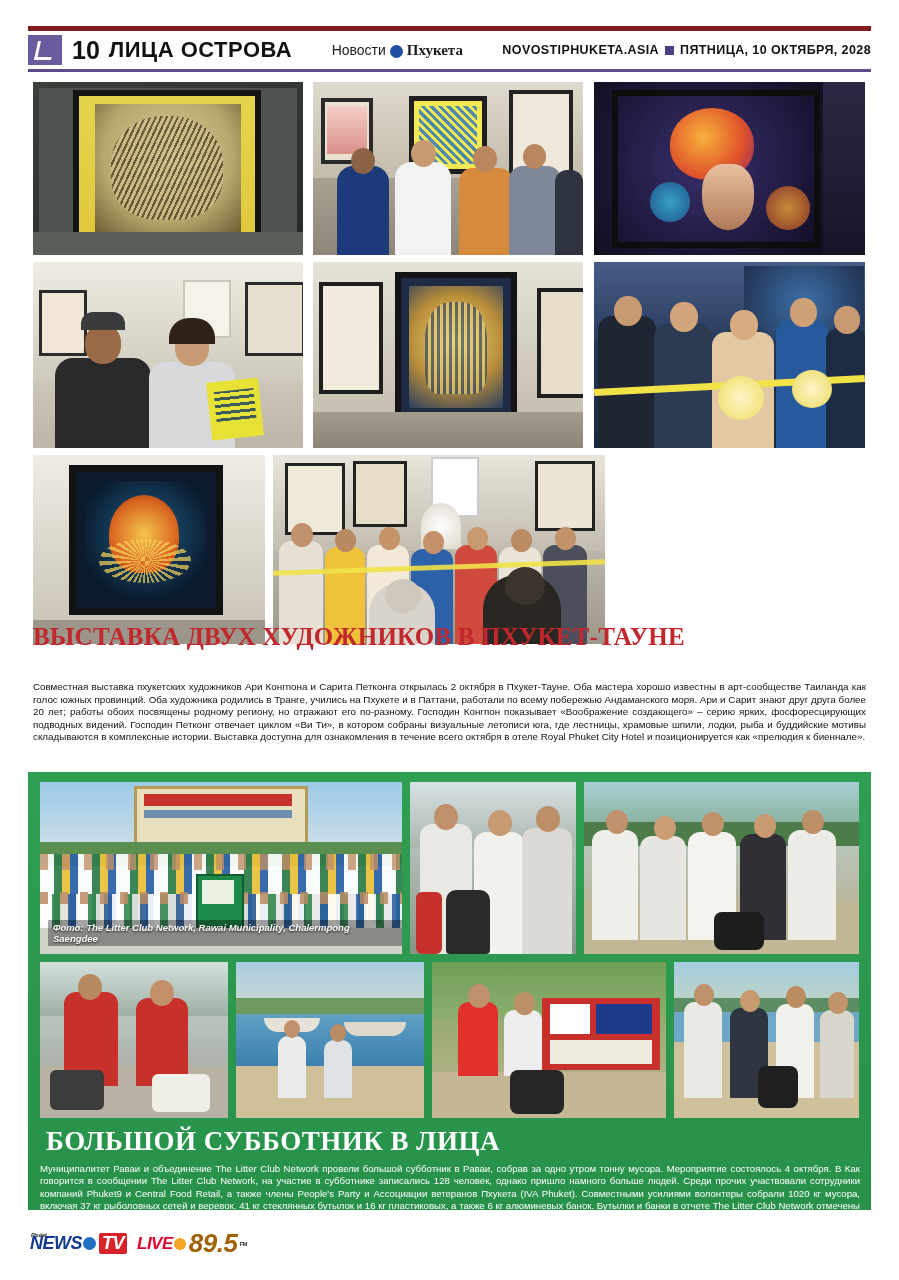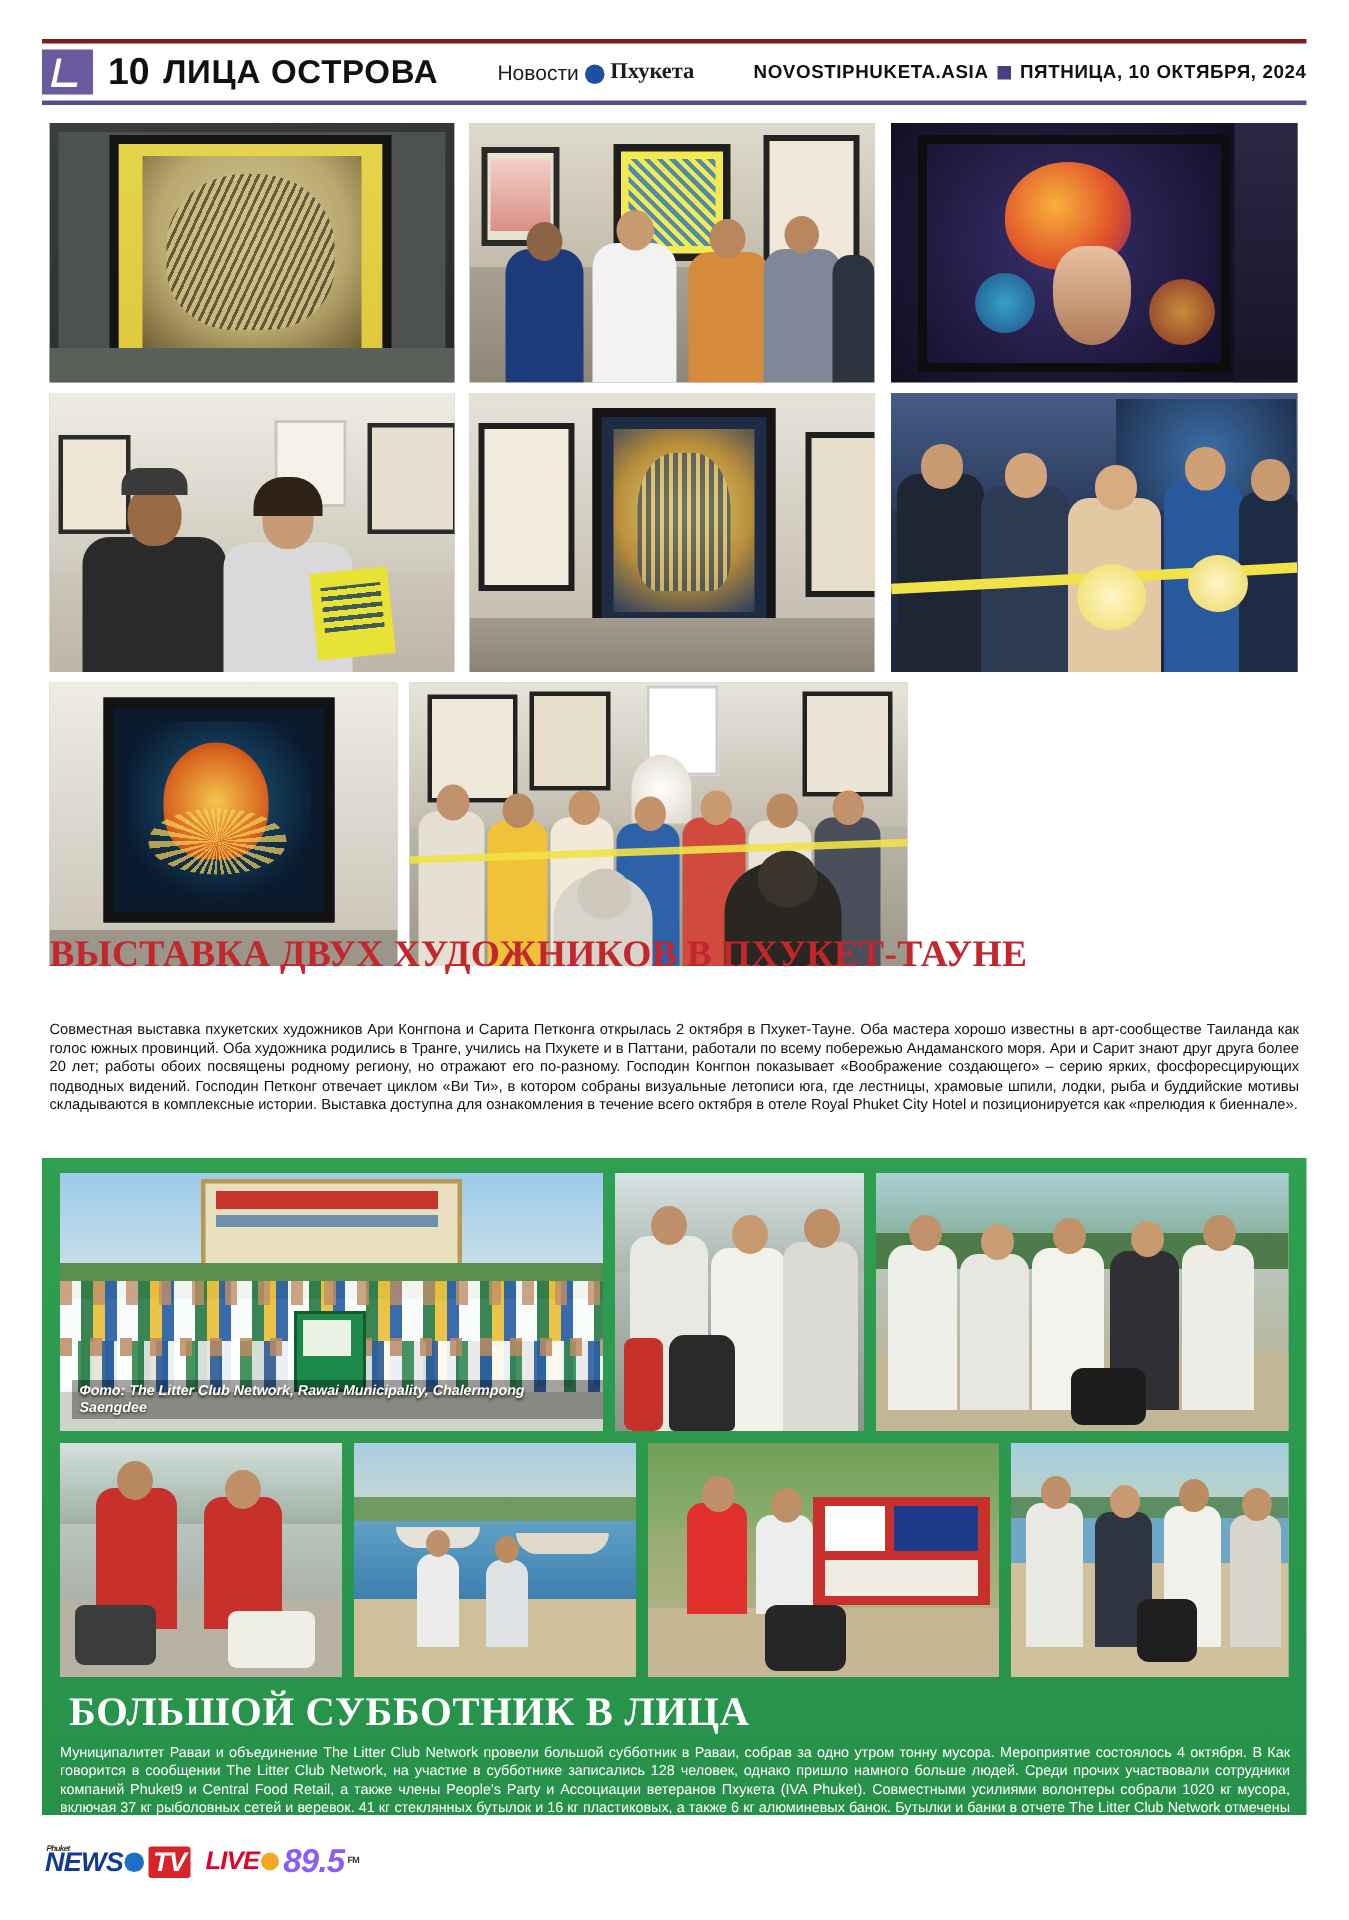--- a/index.html
+++ b/index.html
@@ -22,21 +22,21 @@
     box-sizing: border-box;
   }
 
   
   .masthead {
     position: absolute;
     left: 28px;
     top: 26px;
     width: 843px;
     height: 38px;
-    border-top: 3px solid #7f1d1d;
+    border-top: 5px solid #7f1d1d;
     border-bottom: 3px solid #5d4a8a;
     display: flex;
     align-items: center;
   }
   .mast-mark {
     width: 34px;
     height: 30px;
     background: #6a5a9e;
     margin-right: 10px;
     position: relative;
@@ -216,22 +216,22 @@
   .logo-live {
     display: flex;
     align-items: center;
     font-weight: bold;
     font-size: 17px;
     font-style: italic;
     color: #e4002b;
     letter-spacing: -0.5px;
   }
   .logo-live .num {
-    color: #8b5cf6;
-    font-size: 22px;
+    color: #a16207;
+    font-size: 26px;
     margin-left: 2px;
   }
   .logo-live .fmdot {
     width: 12px;
     height: 12px;
     border-radius: 50%;
     background: #f5a623;
     display: inline-block;
     margin: 0 1px;
   }
@@ -259,21 +259,21 @@
     <div class="mast-pagenum">10</div>
     <div class="mast-section">ЛИЦА ОСТРОВА</div>
     <div class="mast-center">
       <span class="mast-brand-1">Новости</span>
       <span class="mast-logo-dot"></span>
       <span class="mast-brand-2">Пхукета</span>
     </div>
     <div class="mast-right">
       <span>NOVOSTIPHUKETA.ASIA</span>
       <span class="mast-sq"></span>
-      <span>ПЯТНИЦА, 10 ОКТЯБРЯ, 2024</span>
+      <span>ПЯТНИЦА, 10 ОКТЯБРЯ, 2028</span>
     </div>
   </div>
 
   <div class="ph" style="left:33px; top:82px; width:270px; height:173px;">
     <div class="inner" style="background:linear-gradient(160deg,#3a3f3a,#25282a);">
       <div style="position:absolute;left:6px;top:6px;right:6px;bottom:6px;background:#4d5250;"></div>
       <div style="position:absolute;left:40px;top:8px;width:188px;height:158px;border:6px solid #141414;background:linear-gradient(180deg,#e5d44b,#e0c83c);box-sizing:border-box;"></div>
       <div style="position:absolute;left:62px;top:22px;width:146px;height:130px;background:radial-gradient(circle at 50% 40%,#d8cf9a,#b7a86d 60%,#6d5c33 100%);"></div>
       <div style="position:absolute;left:78px;top:34px;width:112px;height:104px;background:repeating-linear-gradient(115deg,#4a3b22 0 2px,#cbbd86 2px 5px);opacity:.75;border-radius:46% 46% 40% 40%;"></div>
       <div style="position:absolute;left:0;top:150px;width:100%;height:23px;background:#5b5f5a;"></div>

